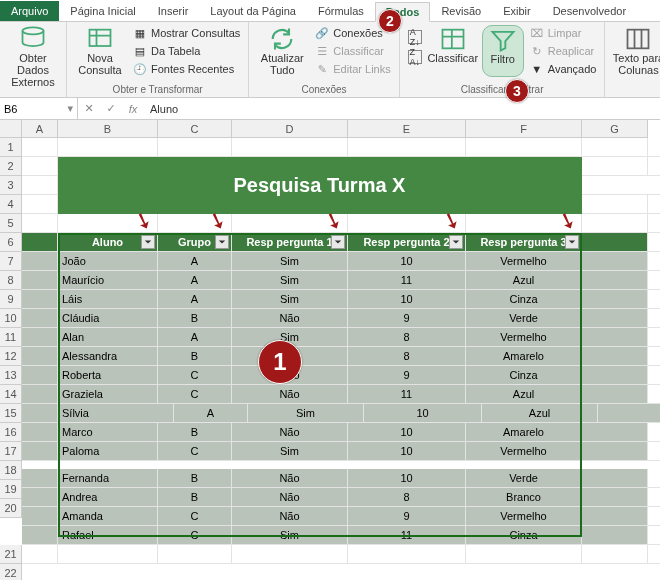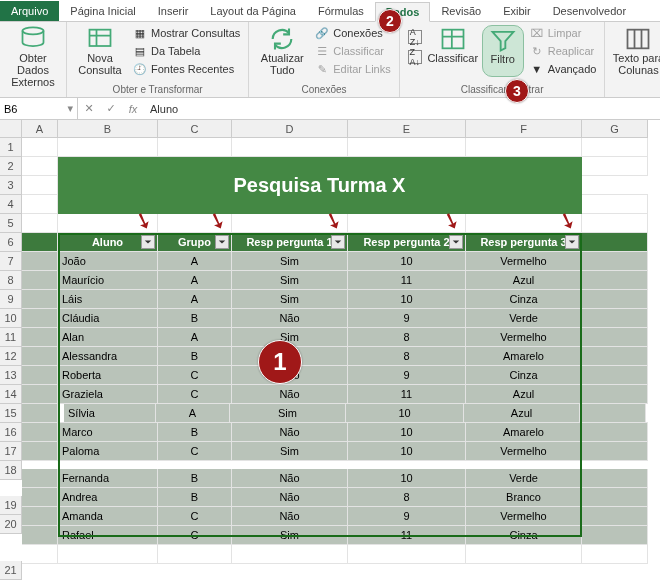--- a/index.html
+++ b/index.html
@@ -241,21 +241,21 @@
         <div class="rh" style="height: 19px;">9</div>
         <div class="rh" style="height: 19px;">10</div>
         <div class="rh" style="height: 19px;">11</div>
         <div class="rh" style="height: 19px;">12</div>
         <div class="rh" style="height: 19px;">13</div>
         <div class="rh" style="height: 19px;">14</div>
         <div class="rh" style="height: 19px;">15</div>
         <div class="rh" style="height: 19px;">16</div>
         <div class="rh" style="height: 19px;">17</div>
         <div class="rh" style="height: 19px;">18</div>
-        <div class="rh" style="height: 19px; margin-top: 16px;">19</div>
+        <div class="rh" style="height: 19px;">19</div>
         <div class="rh" style="height: 19px;">20</div>
         <div class="rh" style="height: 19px; margin-top: 27px;">21</div>
         <div class="rh" style="height: 19px;">22</div>
       </div>
     <div class="cells" id="cells">
         <div class="row" style="height: 19px;">
           <div class="cell" style="width: 36px;"></div>
           <div class="cell" style="width: 100px;"></div>
           <div class="cell" style="width: 74px;"></div>
           <div class="cell" style="width: 116px;"></div>
@@ -410,21 +410,21 @@
           <div class="cell" style="width: 36px;"></div>
           <div class="cell" style="width: 100px;">Graziela</div>
           <div class="cell center" style="width: 74px;">C</div>
           <div class="cell center" style="width: 116px;">Não</div>
           <div class="cell center" style="width: 118px;">11</div>
           <div class="cell center" style="width: 116px;">Azul</div>
           <div class="cell" style="width: 66px;"></div>
         </div>
         <div class="row data-sel" style="height: 19px;">
           <div class="cell" style="width: 36px;"></div>
-          <div class="cell" style="width: 92px; margin-left: 6px;">Sílvia</div>
+          <div class="cell" style="width: 116px;">Sílvia</div>
           <div class="cell center" style="width: 74px;">A</div>
           <div class="cell center" style="width: 116px;">Sim</div>
           <div class="cell center" style="width: 118px;">10</div>
           <div class="cell center" style="width: 116px;">Azul</div>
           <div class="cell" style="width: 66px;"></div>
         </div>
         <div class="row data-sel" style="height: 19px;">
           <div class="cell" style="width: 36px;"></div>
           <div class="cell" style="width: 100px;">Marco</div>
           <div class="cell center" style="width: 74px;">B</div>

